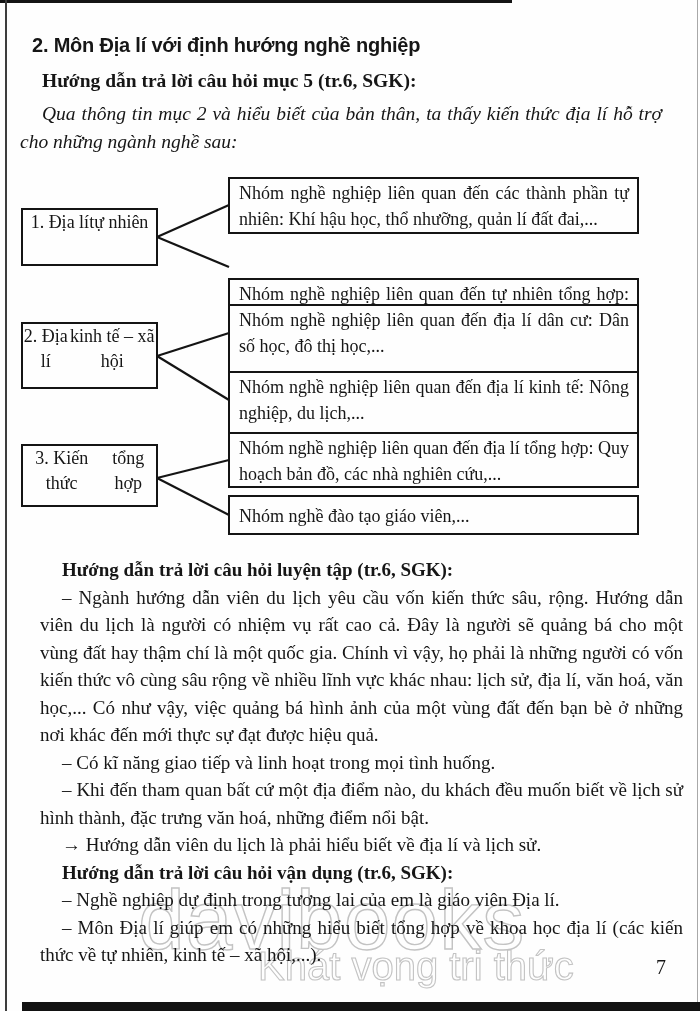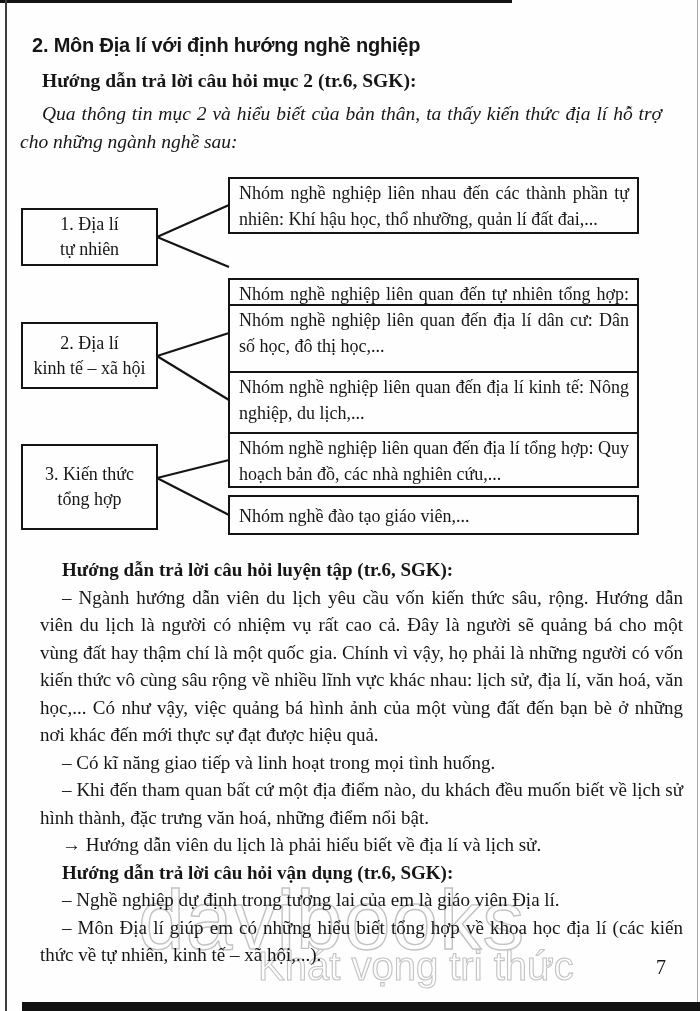--- a/index.html
+++ b/index.html
@@ -51,26 +51,26 @@
 
   
   .diagram { left:0; top:175px; width:700px; height:366px; }
   .connectors { position:absolute; left:0; top:0; width:700px; height:366px; }
   .dbox {
     position:absolute; border:2px solid #141414; background:#fefefe;
     font-size:18px;
   }
   .dbox.src {
     left:21px; width:137px;
-    display:flex; flex-direction:column; justify-content:center;
+    display:flex; flex-direction:row; justify-content:center;
     text-align:center; line-height:25px;
   }
   .src-1 { top:33px;  height:58px; }
   .src-2 { top:147px; height:67px; }
-  .src-3 { top:269px; height:86px;align-items:center; }
+  .src-3 { top:269px; height:63px; }
   .dbox.tgt {
     left:228px; width:411px;
     padding:1px 8px 0 9px;
     text-align:justify; line-height:26px;
     overflow:hidden;
   }
   .tgt-0 { top:2px;   height:57px; }
   .tgt-1 { top:62px;  height:56px;margin-top:41px; }
   .tgt-2 { top:129px; height:75px; }
   .tgt-3 { top:196px; height:65px; }
@@ -94,21 +94,21 @@
   <div class="edge-top"></div>
   <div class="edge-left"></div>
   <div class="edge-right"></div>
   <div class="edge-bottom"></div>
 
   <div class="wm wm-primary">davibooks</div>
   <div class="wm wm-secondary">Khát vọng tri thức</div>
 
   <div class="layer top-text">
     <h1 class="main-heading">2. Môn Địa lí với định hướng nghề nghiệp</h1>
-    <h2 class="sub-heading">Hướng dẫn trả lời câu hỏi mục 2 (tr.6, SGK):</h2>
+    <h2 class="sub-heading">Hướng dẫn trả lời câu hỏi mục 5 (tr.6, SGK):</h2>
     <p class="intro">Qua thông tin mục 2 và hiểu biết của bản thân, ta thấy kiến thức địa lí hỗ trợ cho những ngành nghề sau:</p>
   </div>
 
   <div class="layer diagram">
     <svg class="connectors" viewBox="0 0 700 366" xmlns="http://www.w3.org/2000/svg">
       <g stroke="#141414" stroke-width="2.2" fill="none">
         <path d="M157,62 L229,30"></path>
         <path d="M157,62 L229,92"></path>
         <path d="M157,181 L229,158"></path>
         <path d="M157,181 L229,225"></path>
@@ -123,21 +123,21 @@
     </div>
     <div class="dbox src src-2">
       <span>2. Địa lí</span>
       <span>kinh tế – xã hội</span>
     </div>
     <div class="dbox src src-3">
       <span>3. Kiến thức</span>
       <span>tổng hợp</span>
     </div>
 
-    <div class="dbox tgt tgt-0">Nhóm nghề nghiệp liên nhau đến các thành phần tự nhiên: Khí hậu học, thổ nhưỡng, quản lí đất đai,...</div>
+    <div class="dbox tgt tgt-0">Nhóm nghề nghiệp liên quan đến các thành phần tự nhiên: Khí hậu học, thổ nhưỡng, quản lí đất đai,...</div>
     <div class="dbox tgt tgt-1">Nhóm nghề nghiệp liên quan đến tự nhiên tổng hợp: Môi trường, tài nguyên,...</div>
     <div class="dbox tgt tgt-2">Nhóm nghề nghiệp liên quan đến địa lí dân cư: Dân số học, đô thị học,...</div>
     <div class="dbox tgt tgt-3">Nhóm nghề nghiệp liên quan đến địa lí kinh tế: Nông nghiệp, du lịch,...</div>
     <div class="dbox tgt tgt-4">Nhóm nghề nghiệp liên quan đến địa lí tổng hợp: Quy hoạch bản đồ, các nhà nghiên cứu,...</div>
     <div class="dbox tgt tgt-5">Nhóm nghề đào tạo giáo viên,...</div>
   </div>
 
   <div class="layer bottom-text">
     <h3>Hướng dẫn trả lời câu hỏi luyện tập (tr.6, SGK):</h3>
     <p>– Ngành hướng dẫn viên du lịch yêu cầu vốn kiến thức sâu, rộng. Hướng dẫn viên du lịch là người có nhiệm vụ rất cao cả. Đây là người sẽ quảng bá cho một vùng đất hay thậm chí là một quốc gia. Chính vì vậy, họ phải là những người có vốn kiến thức vô cùng sâu rộng về nhiều lĩnh vực khác nhau: lịch sử, địa lí, văn hoá, văn học,... Có như vậy, việc quảng bá hình ảnh của một vùng đất đến bạn bè ở những nơi khác đến mới thực sự đạt được hiệu quả.</p>

